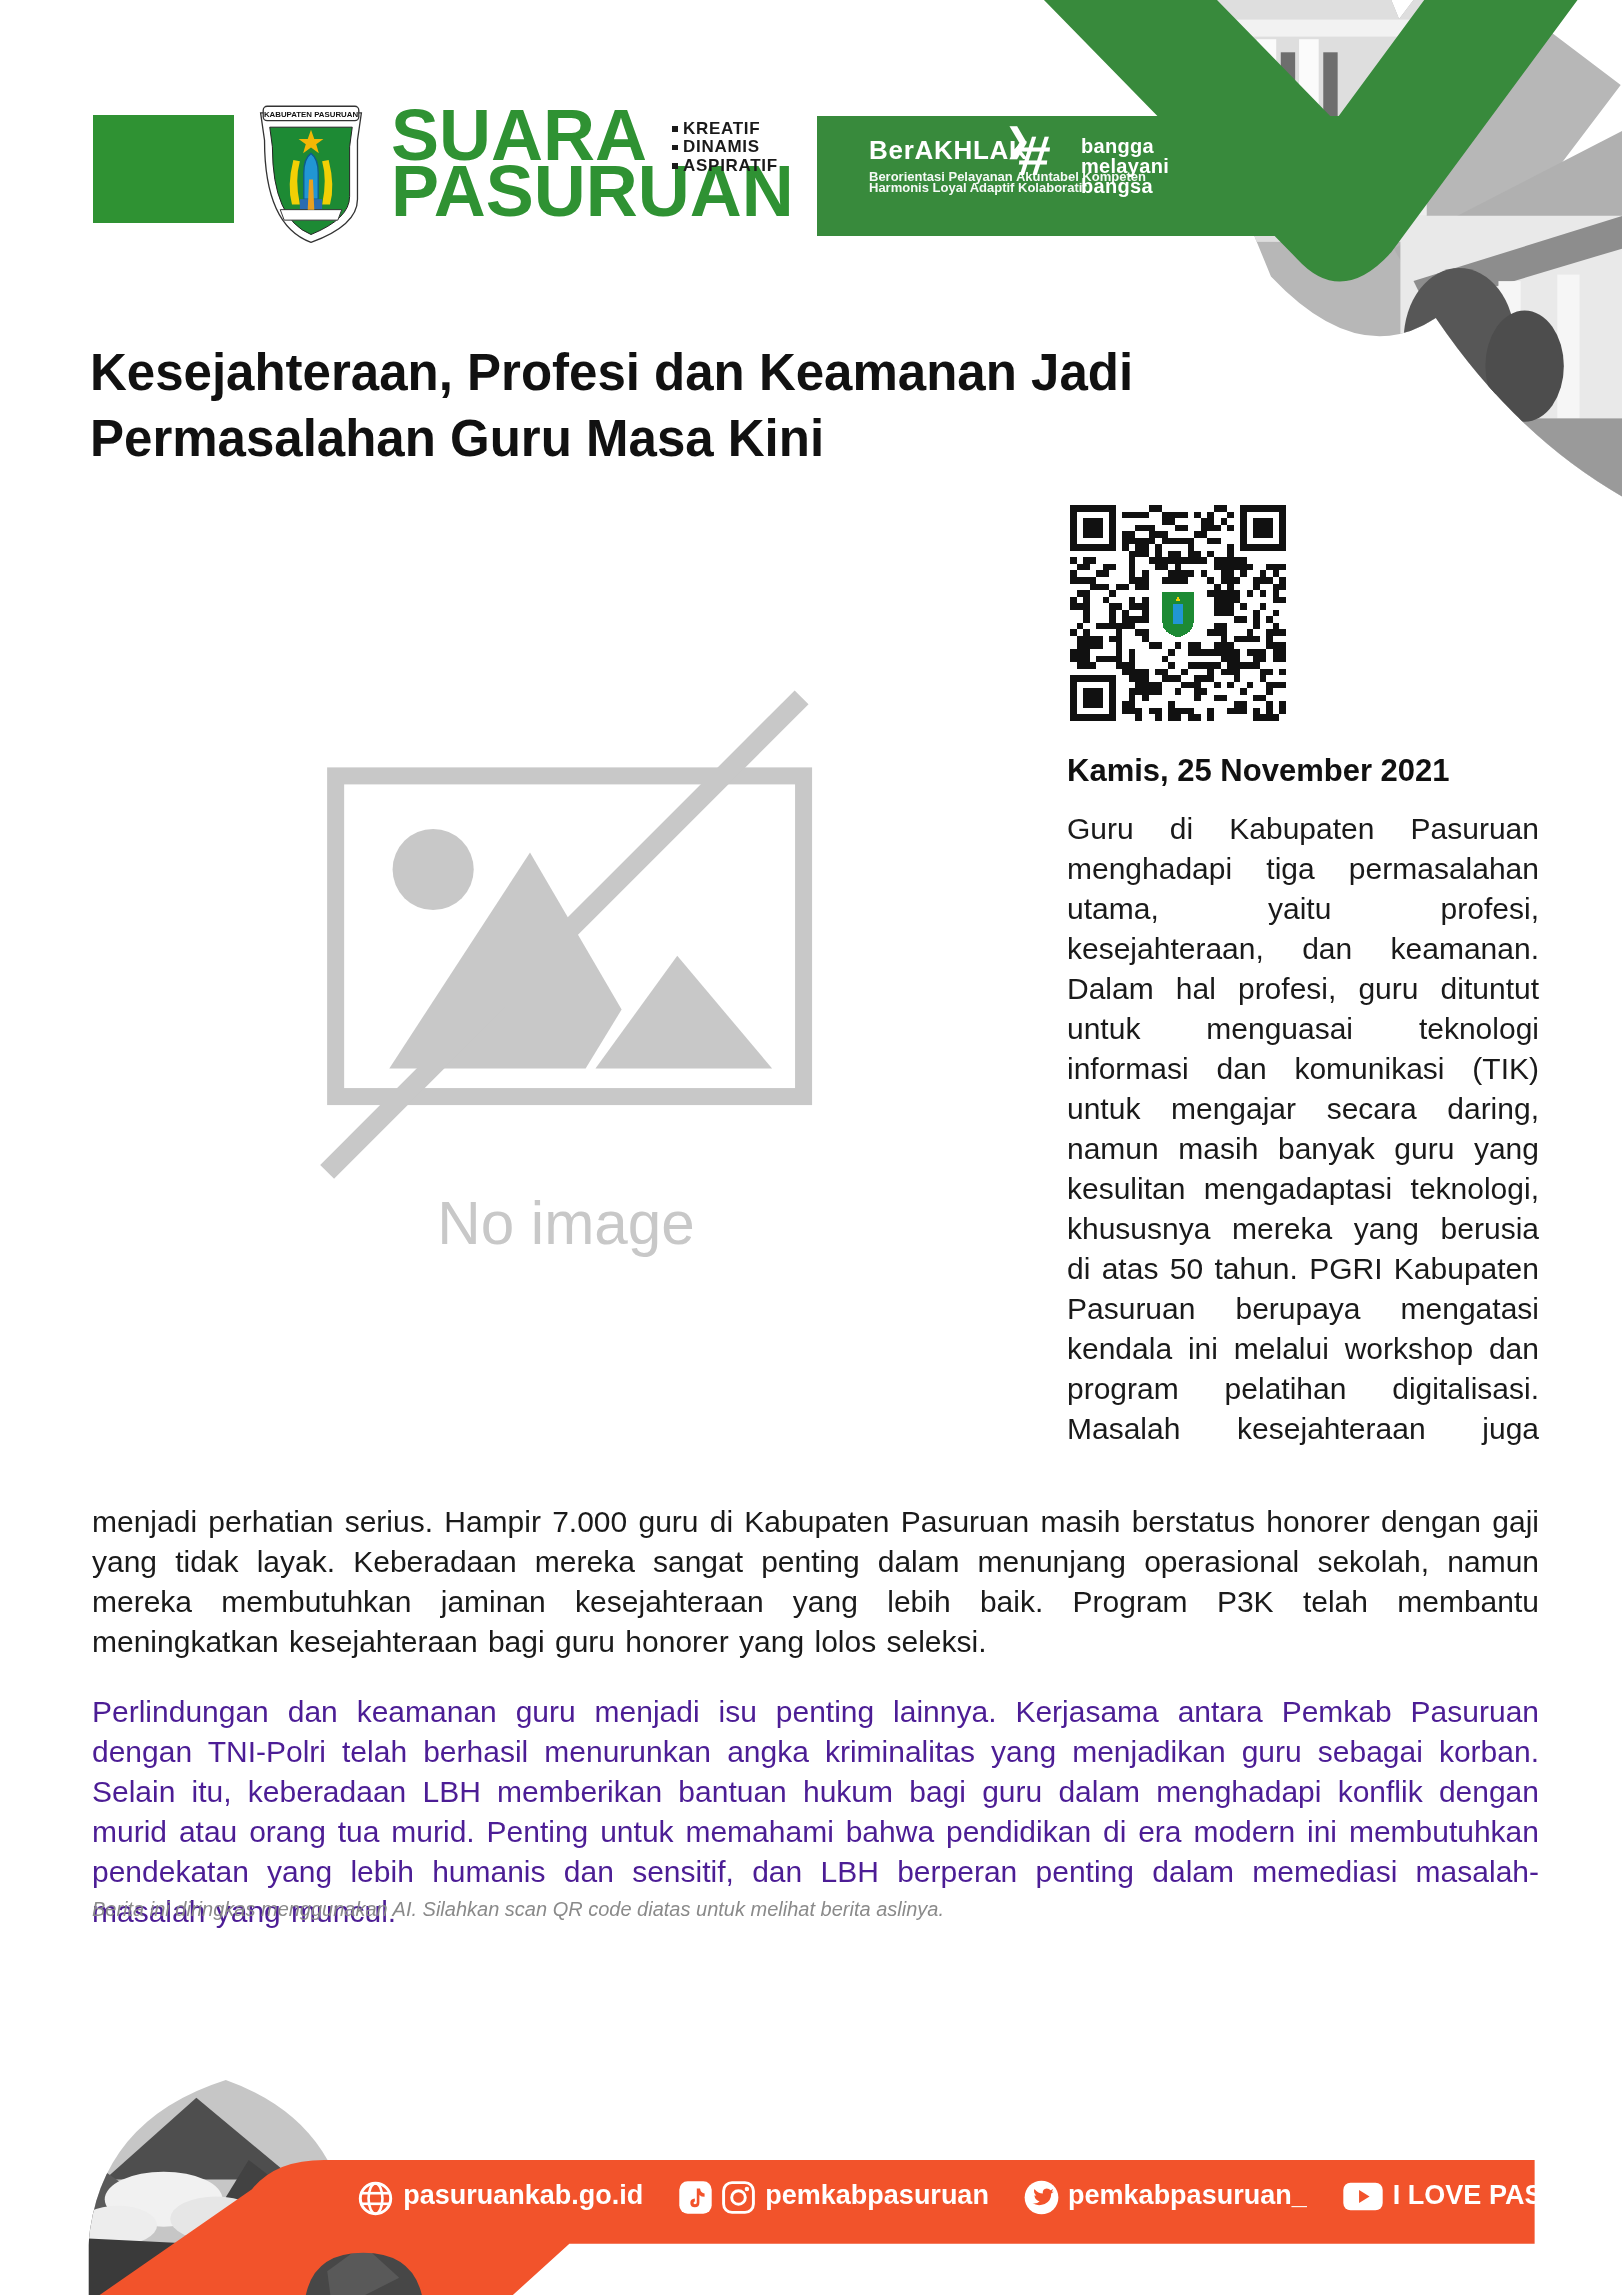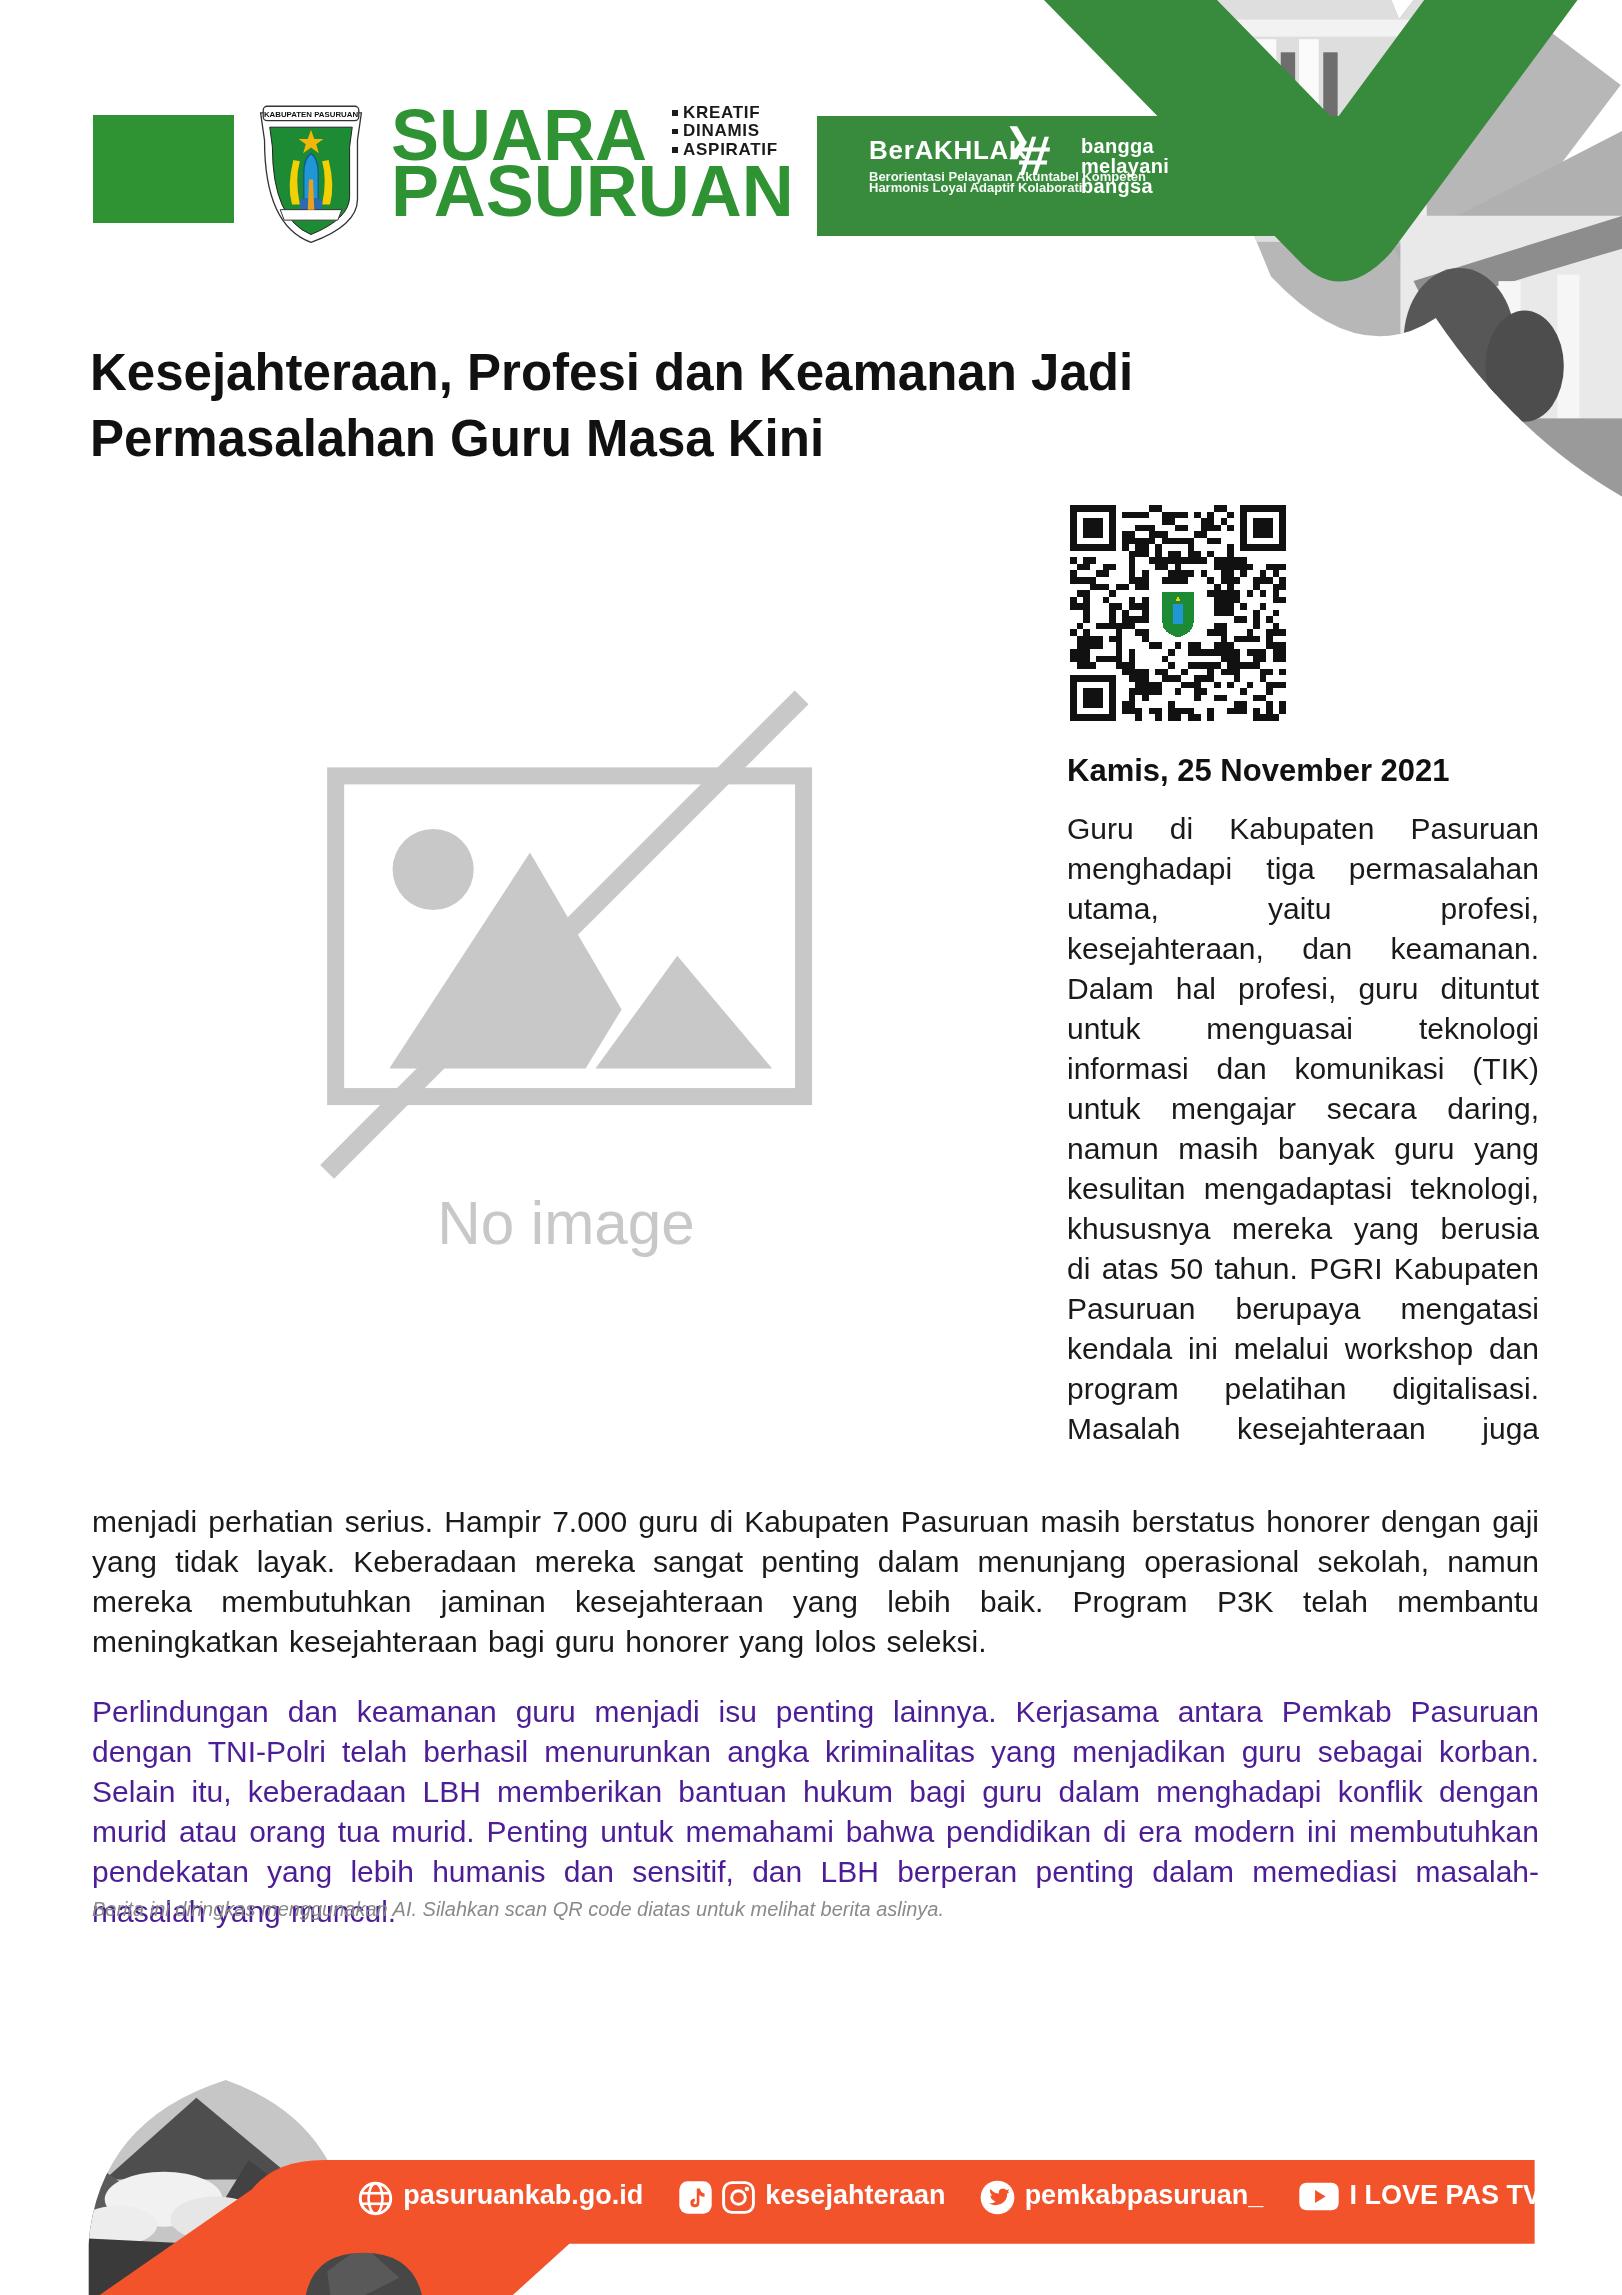--- a/index.html
+++ b/index.html
@@ -6,21 +6,21 @@
   #page{position:relative;width:1623px;height:2295px;background:#ffffff;overflow:hidden;
         font-family:"Liberation Sans",sans-serif;border-radius:8px;}
   .abs{position:absolute;}
 
   
   .green-block{left:93px;top:115px;width:141px;height:108px;background:#2F9233;}
   .emblem{left:254px;top:101px;width:114px;height:144px;}
   .brand{left:391px;top:107px;color:#2F9233;font-weight:bold;font-size:72px;
          line-height:56px;letter-spacing:0px;}
   .brand div{white-space:nowrap;}
-  .taglist{left:672px;top:104px;font-size:17px;font-weight:bold;color:#1a1a1a;}
+  .taglist{left:672px;top:120px;font-size:17px;font-weight:bold;color:#1a1a1a;}
   .taglist .row{display:flex;align-items:center;height:18.3px;letter-spacing:0.7px;}
   .taglist .sq{width:5.9px;height:5.9px;background:#1a1a1a;margin-right:5.2px;flex:0 0 auto;}
 
   .band{left:817px;top:116px;width:533px;height:120px;background:#388A3C;}
   .berakhlak-title{left:869px;top:135px;color:#fff;font-weight:bold;font-size:26px;letter-spacing:0.7px;}
   .berakhlak-arrow{left:1006px;top:123px;color:#fff;font-weight:bold;font-size:29px;transform:scaleY(1.1);}
   .berakhlak-sub{left:869px;top:171px;color:#fff;font-size:13px;line-height:11px;font-weight:bold;opacity:.95;}
   .hash-glyph{left:1018px;top:128px;color:#fff;font-weight:bold;font-style:italic;font-size:56px;
               transform:skewX(-6deg);line-height:56px;}
   .hash-words{left:1081px;top:136px;color:#fff;font-weight:bold;font-size:20px;line-height:20px;letter-spacing:0.3px;}
@@ -624,21 +624,21 @@
         <path d="M 29,13 L 34,13 Q 35,20 41,21 L 41,26 Q 36,26 33,23 L 33,35 Q 33,42 26,42 Q 19,42 19,35.5 Q 19,29 26,28.6 L 26,33 Q 24,33.4 24,35.4 Q 24,37.6 26.4,37.6 Q 29,37.6 29,34.8 Z" fill="#F2532B"></path>
       </svg>
     </span>
     <span class="ic gap-xs">
       <svg width="35" height="35" viewBox="0 0 54 54">
         <rect x="4" y="4" width="46" height="46" rx="13" fill="none" stroke="#fff" stroke-width="4.5"></rect>
         <circle cx="27" cy="27" r="10.5" fill="none" stroke="#fff" stroke-width="4.5"></circle>
         <circle cx="40" cy="14" r="3.4" fill="#fff"></circle>
       </svg>
     </span>
-    <span class="txt gap-s">kesejahteraan</span>
+    <span class="txt gap-s">pemkabpasuruan</span>
 
     <span class="ic gap-m">
       <svg width="35" height="35" viewBox="0 0 54 54">
         <circle cx="27" cy="27" r="26" fill="#fff"></circle>
         <path d="M 13,36 Q 20,37 24,33 Q 17,31 16,24 L 19,24 Q 14,20 16,14 Q 22,21 29,21 Q 28,14 35,13 Q 39,13 41,16 L 45,14 L 43,18 L 46,18 L 42,21 Q 42,33 32,37 Q 22,41 13,36 Z" fill="#F2532B"></path>
       </svg>
     </span>
     <span class="txt gap-s">pemkabpasuruan_</span>
 
     <span class="ic gap-m">

